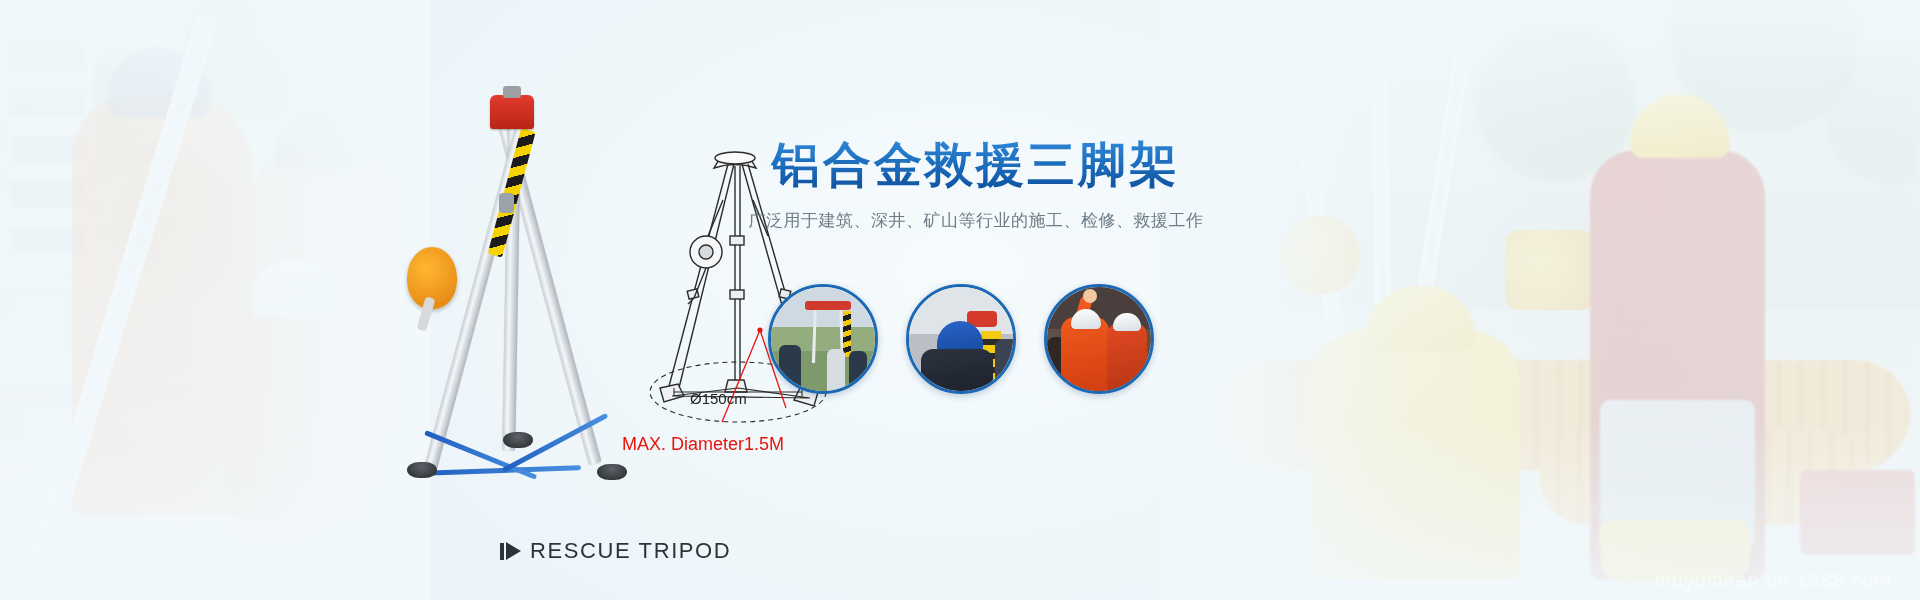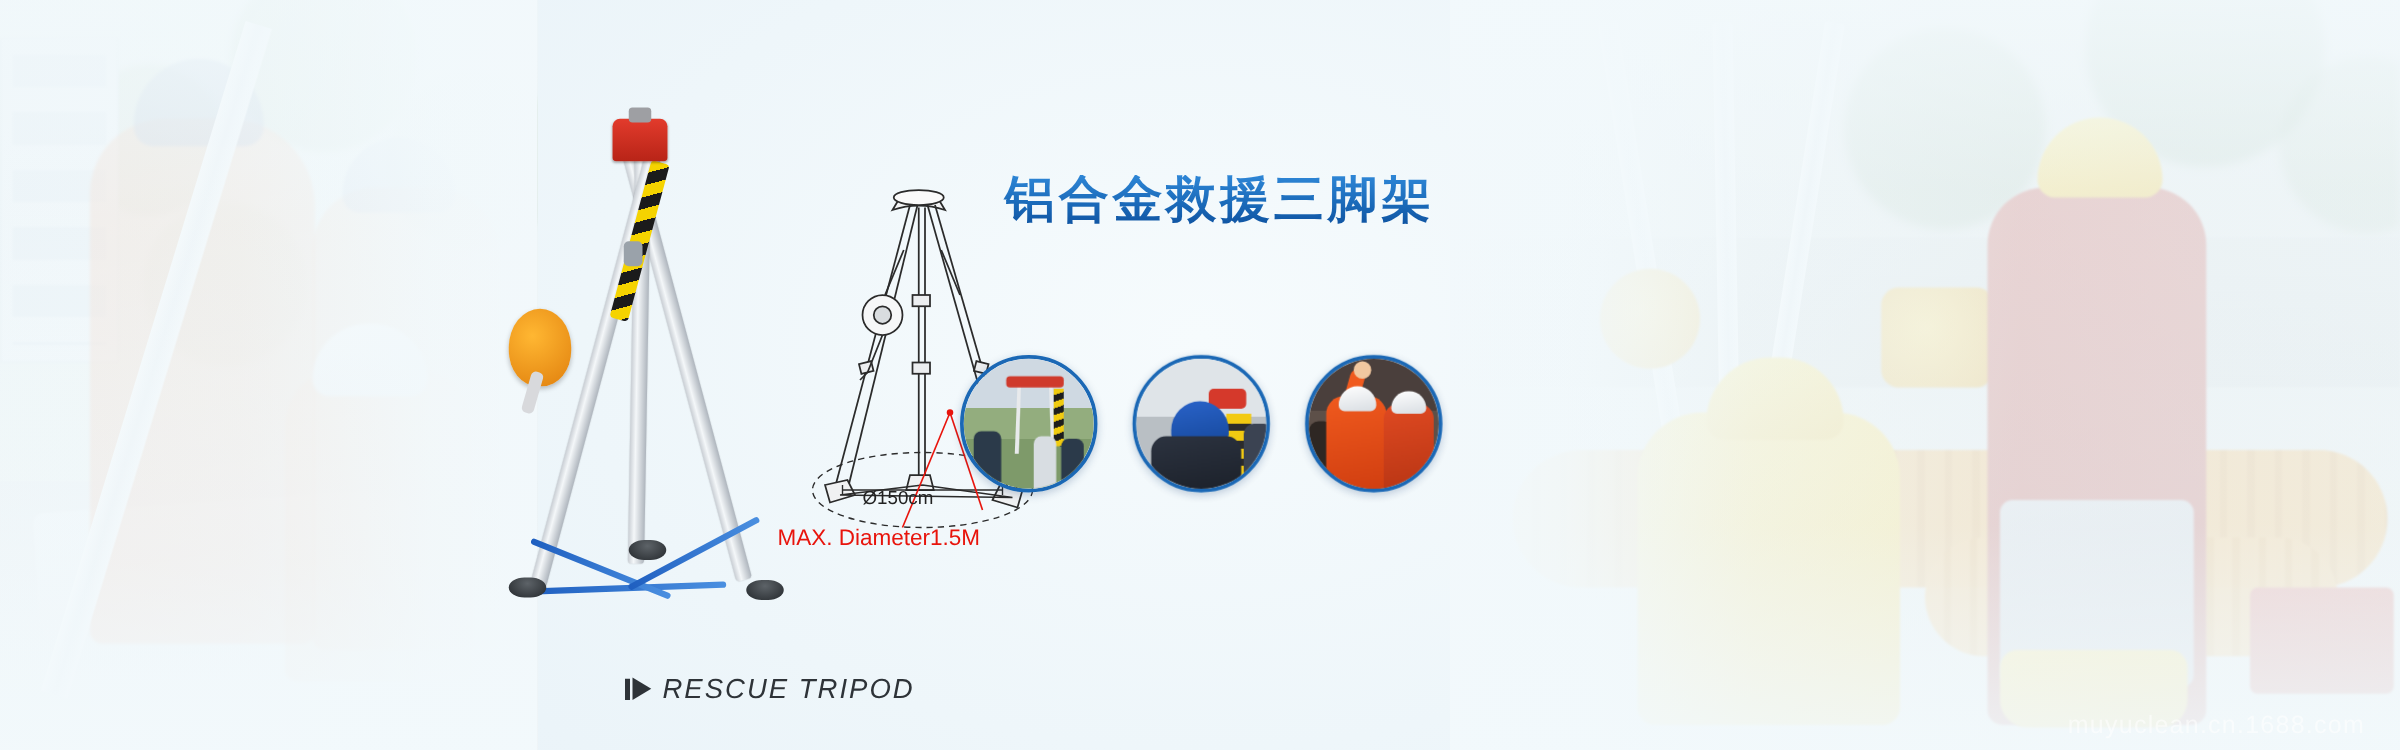--- a/index.html
+++ b/index.html
@@ -151,31 +151,31 @@
   .pp-foot.f2 { left:118px; top:52px; }
   .pp-foot.f3 { left:212px; top:84px; }
 
   
   .prod-line { position:absolute; left:610px; top:140px; width:250px; height:330px; }
   .rescue-label { position:absolute; left:500px; top:538px; display:flex; align-items:center; gap:9px; }
   .rt-icon { display:flex; align-items:center; gap:2px; }
   .rt-bar { width:4px; height:17px; background:#2e3338; }
   .rt-tri { width:0; height:0; border-left:15px solid #2e3338;
     border-top:9px solid transparent; border-bottom:9px solid transparent; }
-  .rescue-text { font-size:22px; letter-spacing:1.6px; color:#2e3338; font-weight:400;font-style:italic; }
+  .rescue-text { font-size:22px; letter-spacing:1.6px; color:#2e3338; font-weight:400; }
 
   .dim-black { position:absolute; left:690px; top:390px; font-size:15px; color:#222; font-weight:500;
     font-family:"Liberation Sans",sans-serif; }
-  .dim-red { position:absolute; left:622px; top:420px; font-size:18px; color:#e8140c; font-weight:500;
+  .dim-red { position:absolute; left:622px; top:434px; font-size:18px; color:#e8140c; font-weight:500;
     font-family:"Liberation Sans",sans-serif; white-space:nowrap;}
 
   
   .textblock { position:absolute; left:746px; top:140px; width:460px; text-align:center; }
   .title {
-    font-size:40px; line-height:1.04; font-weight:bold; letter-spacing:3px;
+    font-size:48px; line-height:1.04; font-weight:bold; letter-spacing:3px;
     color:#1b6fc0;
     background:linear-gradient(180deg,#2e86d6 0%, #1a6ab9 55%, #0f52a0 100%);
     -webkit-background-clip:text; background-clip:text; color:transparent;
     text-shadow:none; white-space:nowrap;
   }
   .sub { margin-top:16px; font-size:17px; color:#6d7c86; line-height:1.72; letter-spacing:.5px; }
   .sub-line { white-space:nowrap; }
 
   
   .circles { position:absolute; left:768px; top:284px; display:flex; gap:28px; }
@@ -338,20 +338,21 @@
     <span class="rt-icon">
       <span class="rt-bar"></span>
         <span class="rt-tri"></span>
     </span>
     <span class="rescue-text">RESCUE TRIPOD</span>
   </div>
 
   <div class="textblock">
     <div class="title">铝合金救援三脚架</div>
     <div class="sub">
+      <div class="sub-line">广泛用于建筑、深井、矿山等行业的施工、检修、救援工作</div>
     </div>
   </div>
 
   <div class="circles">
     <div class="circ c1">
       <div class="sky"></div>
       <div class="tripod"></div>
         <div class="cap"></div>
         <div class="hz"></div>
       <div class="fig f1"></div>

